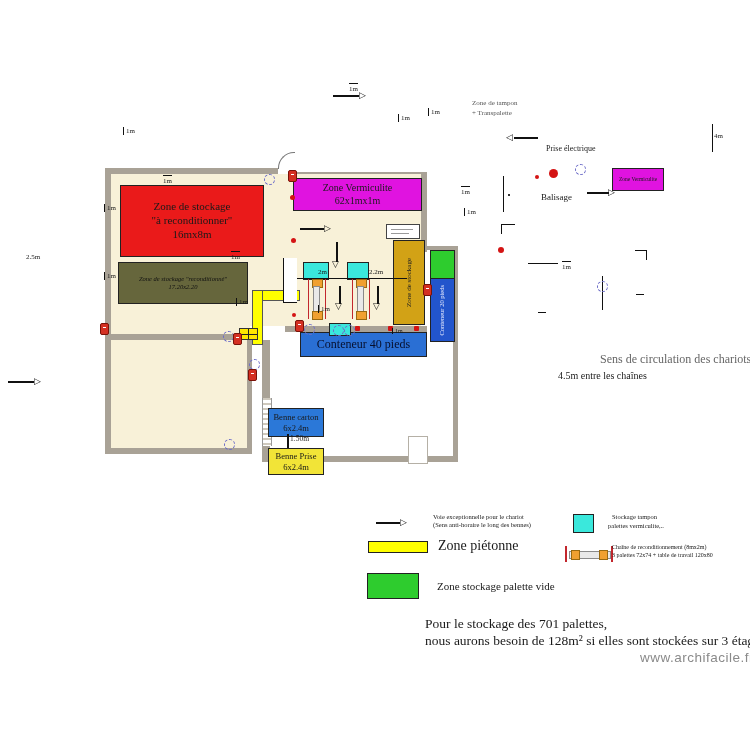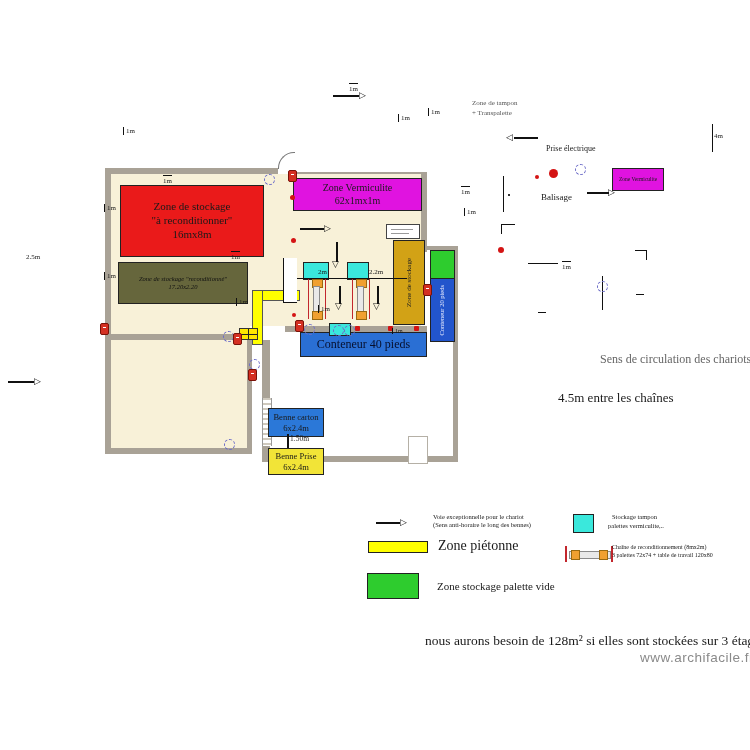--- a/index.html
+++ b/index.html
@@ -199,21 +199,21 @@
   <div class="dot" style="left:498px;top:247px;width:6px;height:6px;"></div>
   <div class="hline" style="left:528px;top:263px;width:30px;height:1px;"></div>
   <span class="lbl tickT" style="left:562px;top:261px;">1m</span>
   <div class="hline" style="left:635px;top:250px;width:12px;height:1px;"></div>
   <div class="vline" style="left:646px;top:250px;height:10px;width:1px;"></div>
   <div class="vline" style="left:602px;top:276px;height:34px;width:1px;"></div>
   <div class="dcirc" style="left:597px;top:281px;"></div>
   <div class="hline" style="left:636px;top:294px;width:8px;height:1px;"></div>
   <div class="hline" style="left:538px;top:312px;width:8px;height:1px;"></div>
   <span class="lbl" style="left:600px;top:352px;font-size:12px;color:#666;font-family:Liberation Serif, serif;">Sens de circulation des chariots</span>
-  <span class="lbl" style="left:558px;top:390px;font-size:13px;">4.5m entre les chaînes</span>
+  <span class="lbl" style="left:558px;top:370px;font-size:10px;">4.5m entre les chaînes</span>
 
   <div class="hline" style="left:376px;top:522px;width:24px;"></div>
   <span class="ah" style="left:400px;top:518px;">▷</span>
   <span class="lbl" style="left:433px;top:513px;font-size:6.5px;">Voie exceptionnelle pour le chariot</span>
   <span class="lbl" style="left:433px;top:521px;font-size:6.5px;">(Sens anti-horaire le long des bennes)</span>
 
   <div class="z" style="left:368px;top:541px;width:58px;height:10px;background:#ffff00;border:1px solid #222;"></div>
   <span class="lbl" style="left:438px;top:538px;font-size:14px;">Zone piétonne</span>
 
   <div class="z" style="left:367px;top:573px;width:50px;height:24px;background:#2ecc2e;border:1px solid #222;"></div>
@@ -226,16 +226,17 @@
   <div class="z" style="left:565px;top:546px;width:48px;height:16px;">
     <div class="z" style="left:0;top:0;width:1.5px;height:16px;background:#c2272d;"></div>
     <div class="z" style="left:46px;top:0;width:1.5px;height:16px;background:#c2272d;"></div>
     <div class="z" style="left:4px;top:5px;width:40px;height:6px;background:#e9e9e9;border:1px solid #8a8a8a;"></div>
     <div class="z" style="left:6px;top:4px;width:7px;height:8px;background:#f0a030;border:1px solid #9a6a10;"></div>
     <div class="z" style="left:34px;top:4px;width:7px;height:8px;background:#f0a030;border:1px solid #9a6a10;"></div>
   </div>
   <span class="lbl" style="left:612px;top:544px;font-size:6px;">Chaîne de reconditionnement (8mx2m)</span>
   <span class="lbl" style="left:612px;top:552px;font-size:6px;">3 palettes 72x74 + table de travail 120x80</span>
 
+  <span class="lbl" style="left:425px;top:616px;font-size:13.5px;">Pour le stockage des 701 palettes,</span>
   <span class="lbl" style="left:425px;top:633px;font-size:13.5px;">nous aurons besoin de 128m² si elles sont stockées sur 3 étages.</span>
   <span class="lbl sans" style="left:640px;top:650px;font-size:13.5px;color:#8a8a8a;letter-spacing:0.5px;">www.archifacile.fr</span>
 
 </div>
 
 </body></html>

